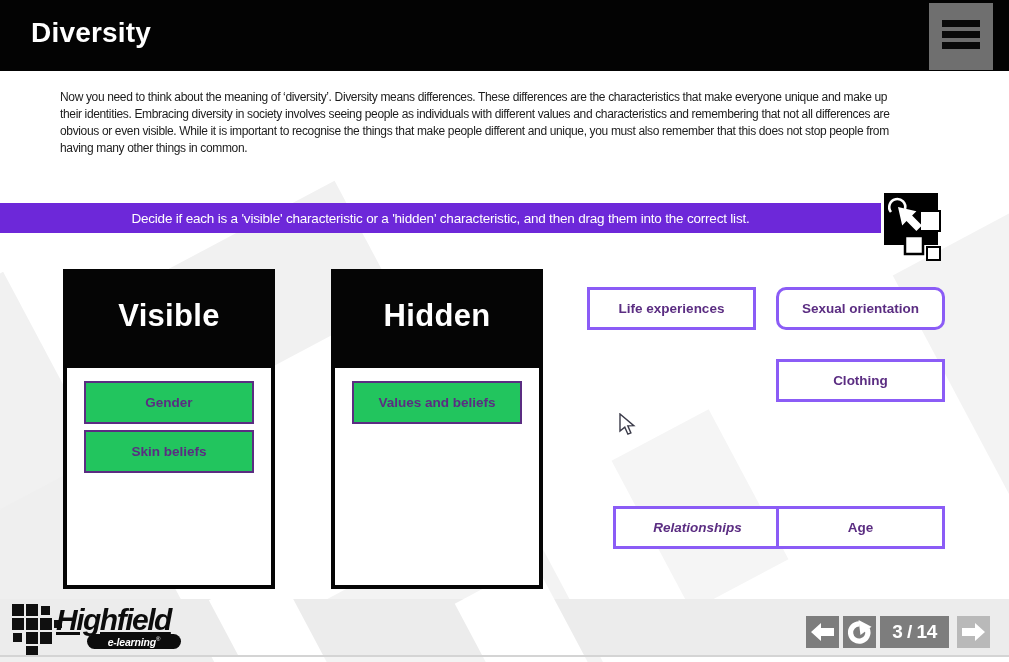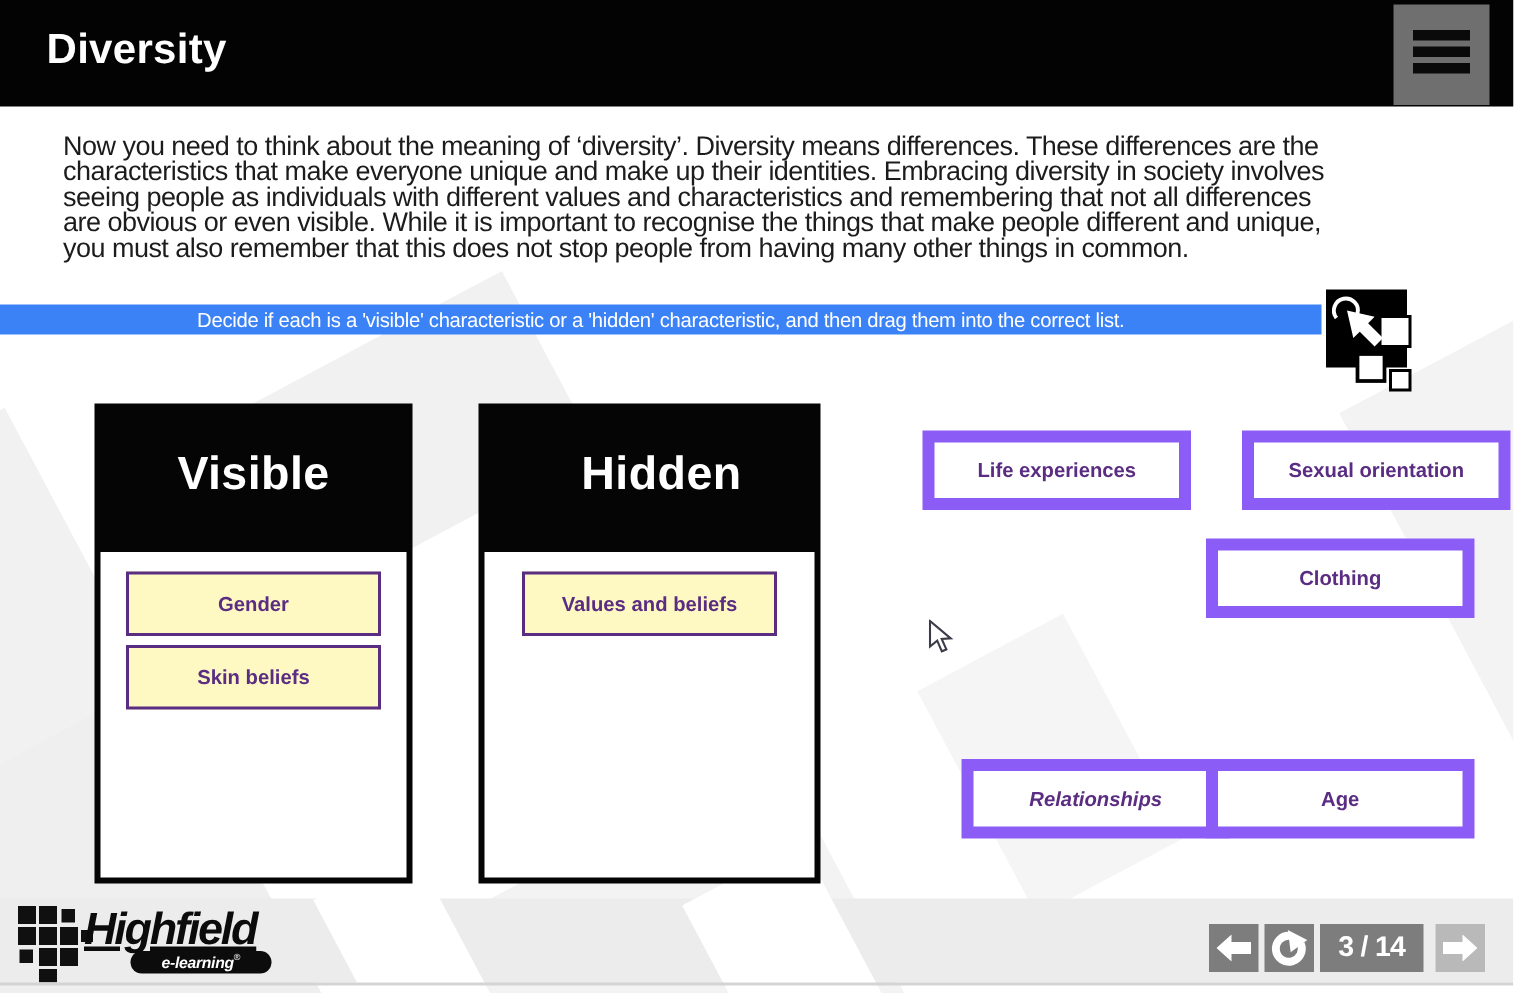--- a/index.html
+++ b/index.html
@@ -17,50 +17,50 @@
   .menu-btn{position:absolute;left:929px;top:3px;width:64px;height:67px;background:#6f6f6f;cursor:pointer;}
   .menu-bars{position:absolute;left:13px;top:17px;width:38px;}
   .menu-bars .bar{height:7px;background:#0a0a0a;margin-bottom:4px;}
   .options-label{
     position:absolute;right:-1px;top:1px;height:52px;color:#8c8c8c;
     font-size:11px;font-weight:bold;letter-spacing:.4px;
     writing-mode:vertical-rl;transform:rotate(180deg);z-index:6;
   }
   
   .intro{
-    position:absolute;left:42px;top:89px;width:849px;z-index:2;
-    font-size:18px;line-height:17px;color:#1c1c1c;letter-spacing:-.35px;
+    position:absolute;left:60px;top:89px;width:849px;z-index:2;
+    font-size:12px;line-height:17px;color:#1c1c1c;letter-spacing:-.35px;
   }
   
   .instruction-bar{
-    position:absolute;left:0;top:203px;width:881px;height:20px;background:#3b82f6;z-index:3;
+    position:absolute;left:0;top:203px;width:881px;height:30px;background:#6d28d9;z-index:3;
     display:flex;align-items:center;justify-content:center;
   }
   .instruction-bar span{color:#fff;font-size:13.5px;letter-spacing:-.2px;}
   .drag-icon{position:absolute;left:884px;top:190px;z-index:4;}
   
   .drop-list{position:absolute;top:269px;width:212px;height:320px;background:#050505;z-index:2;}
   .drop-list .list-title{
     height:94px;display:flex;align-items:center;justify-content:center;
     color:#fff;font-size:31px;font-weight:bold;letter-spacing:.3px;
   }
   .drop-list .list-body{position:absolute;left:4px;right:4px;top:99px;bottom:4px;background:#fff;}
   .list-item{
     width:166px;height:39px;margin:13px auto 6px auto;
-    border:2px solid #5b2d82;background:#fef9c3;
+    border:2px solid #5b2d82;background:#22c55e;
     display:flex;align-items:center;justify-content:center;
     color:#5b2d82;font-size:13.5px;font-weight:bold;cursor:grab;
   }
   .list-item + .list-item{margin-top:0;}
   
   .drag-card{
     position:absolute;width:163px;height:37px;background:#fff;
-    border:8px solid #8b5cf6;z-index:2;cursor:grab;
+    border:3px solid #8b5cf6;z-index:2;cursor:grab;
     display:flex;align-items:center;justify-content:center;
-    color:#5b2d82;font-size:13.5px;font-weight:bold;margin-left:28px;
+    color:#5b2d82;font-size:13.5px;font-weight:bold;
   }
   
   .logo{position:absolute;left:10px;top:601px;width:240px;height:56px;z-index:4;}
   .logo-mark{position:absolute;left:0;top:1px;}
   .brand-text{
     position:absolute;left:46px;top:2px;color:#0c0c0c;
     font-size:30px;font-weight:bold;font-style:italic;letter-spacing:-1.5px;text-decoration:underline;
   }
   .brand-pill{
     position:absolute;left:77px;top:33px;width:94px;height:15px;background:#0c0c0c;border-radius:8px;
@@ -125,29 +125,29 @@
   </svg>
 
   <div class="drop-list" style="left:63px;">
     <div class="list-title">Visible</div>
     <div class="list-body">
       <div class="list-item">Gender</div>
       <div class="list-item">Skin beliefs</div>
     </div>
   </div>
 
-  <div class="drop-list" style="left:319px;padding-left:16px;">
+  <div class="drop-list" style="left:331px;">
     <div class="list-title">Hidden</div>
     <div class="list-body">
       <div class="list-item">Values and beliefs</div>
     </div>
   </div>
 
   <div class="drag-card" style="left:587px;top:287px;">Life experiences</div>
-  <div class="drag-card" style="left:800px;top:287px;">Sexual orientation</div>
+  <div class="drag-card" style="left:776px;top:287px;border-radius:10px;">Sexual orientation</div>
   <div class="drag-card" style="left:776px;top:359px;">Clothing</div>
   <div class="drag-card" style="left:613px;top:506px;font-style:italic;">Relationships</div>
   <div class="drag-card" style="left:776px;top:506px;">Age</div>
 
   <svg class="pointer" width="18" height="24" viewBox="0 0 18 24">
     <path d="M1,1 L1,18 L5.8,14.1 L8.9,21.2 L11.9,19.9 L8.8,12.9 L14.8,12.6 Z" fill="#fff" stroke="#3b3b49" stroke-width="1.4"></path>
   </svg>
 
   <div class="logo">
     <svg class="logo-mark" width="52" height="53" viewBox="0 0 52 53">

